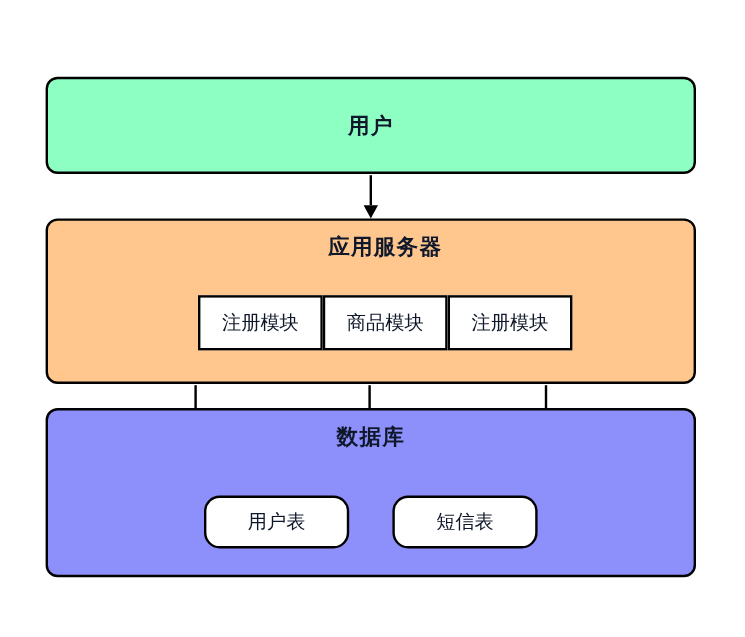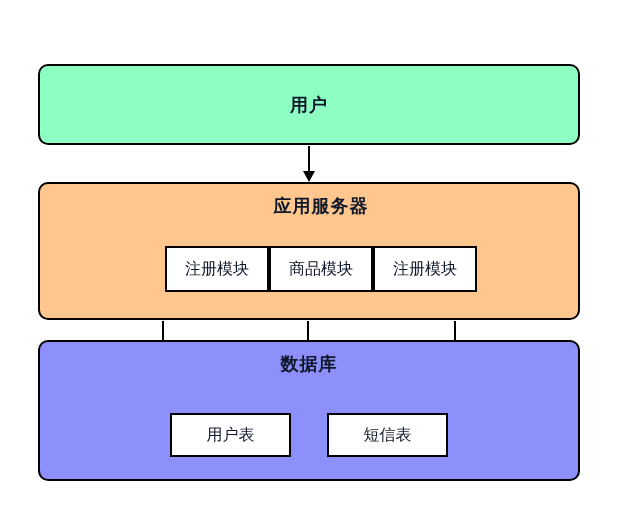--- a/index.html
+++ b/index.html
@@ -38,21 +38,21 @@
     background:#ffffff;
     border:2px solid #000;
     box-sizing:border-box;
     height:46px;
     display:flex;
     align-items:center;
     justify-content:center;
     font-size:16px;
   }
   #layer-app .module{width:104px;}
-  #layer-db .module{width:121px;height:44px;}
+  #layer-db .module{width:121px;height:44px;border-radius:13px;}
   .arrow{
     position:absolute;
     width:12px;
     display:flex;
     flex-direction:column;
     align-items:center;
   }
   .arrow .shaft{
     width:2px;
     flex:1;

